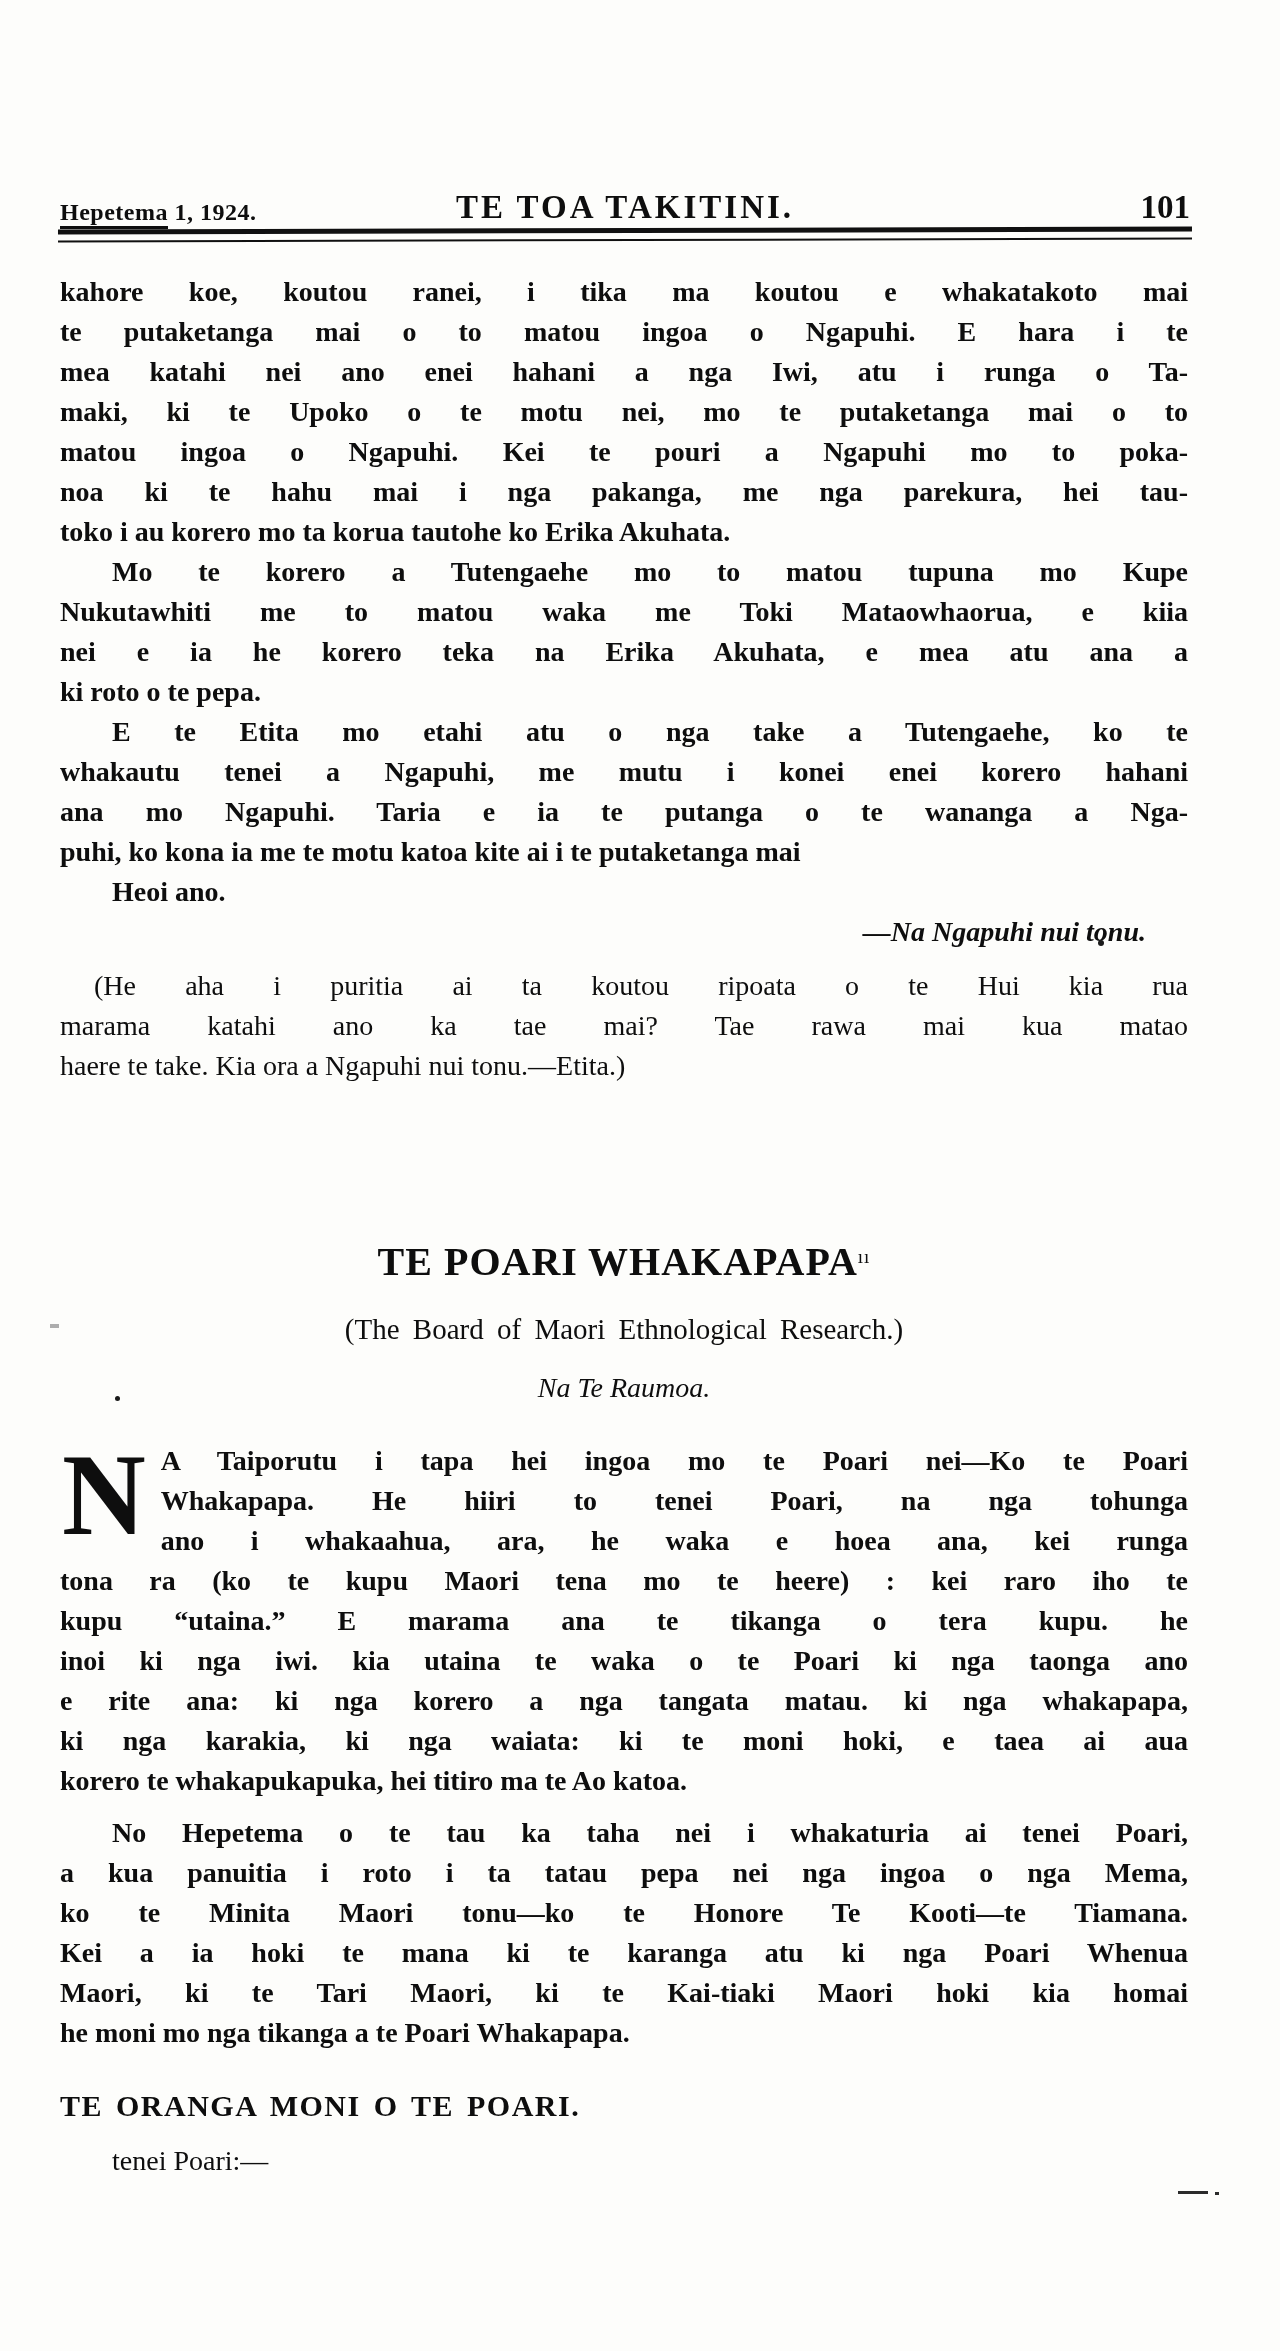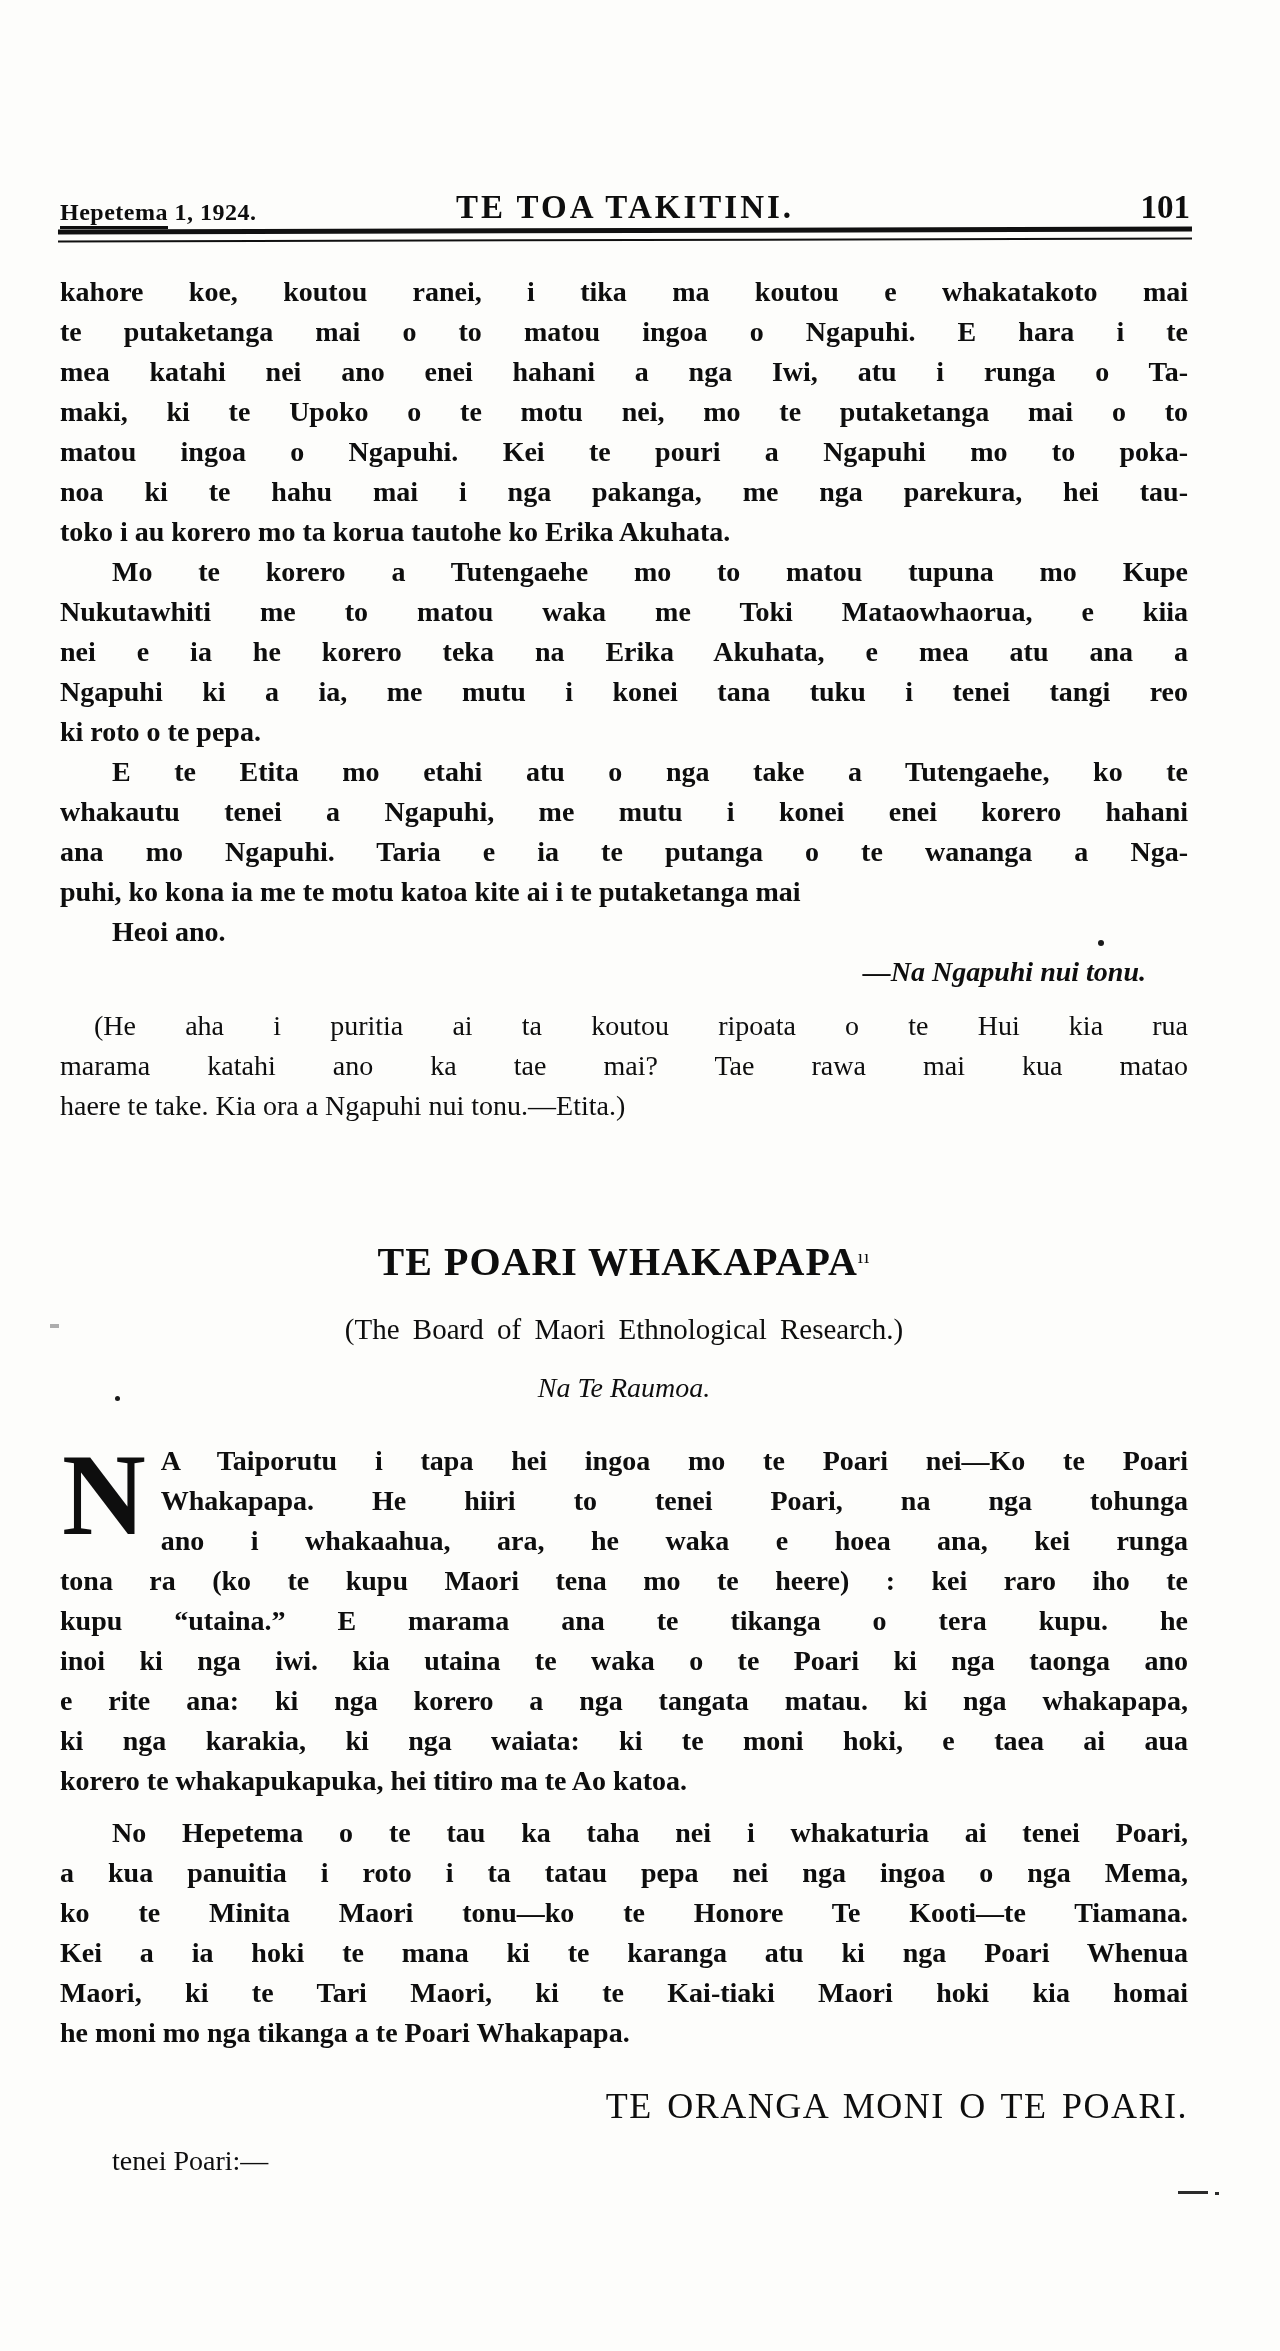--- a/index.html
+++ b/index.html
@@ -68,22 +68,22 @@
     font-family:Liberation Serif, serif;
   }
   .dropcap-para{margin-top:36px;}
   .dropcap{
     float:left;
     font-weight:bold;font-size:116px;line-height:104px;height:112px;
     padding:2px 15px 0 2px;
   }
   .p2{margin-top:12px;}
   .a2-section-heading{
-    text-align:right;font-size:36px;line-height:38px;letter-spacing:1.5px;
-    font-weight:normal;margin-top:34px;word-spacing:4px;
+    text-align:left;font-size:30px;line-height:38px;letter-spacing:1.5px;
+    font-weight:bold;margin-top:34px;word-spacing:4px;
   }
   .p3{margin-top:16px;font-weight:normal;}
 
   
   .ink-dot{position:absolute;background:#1a1a1a;border-radius:50%;}
   .dot-signature{left:1098px;top:940px;width:6px;height:6px;}
   .dot-byline{left:115px;top:1396px;width:5px;height:5px;}
   .smudge-left{position:absolute;left:50px;top:1324px;width:9px;height:4px;background:#adadad;}
   .dash-bottom{position:absolute;left:1178px;top:2191px;width:30px;height:3px;background:#2b2b2b;}
   .dot-bottom{position:absolute;left:1215px;top:2192px;width:4px;height:3px;background:#2b2b2b;}
@@ -110,21 +110,20 @@
         <div class="jl">mea katahi nei ano enei hahani a nga Iwi, atu i runga o Ta-</div>
         <div class="jl">maki, ki te Upoko o te motu nei, mo te putaketanga mai o to</div>
         <div class="jl">matou ingoa o Ngapuhi. Kei te pouri a Ngapuhi mo to poka-</div>
         <div class="jl">noa ki te hahu mai i nga pakanga, me nga parekura, hei tau-</div>
         <div class="jl">toko i au korero mo ta korua tautohe ko Erika Akuhata.</div>
       </div>
     <div class="para indent">
         <div class="jl">Mo te korero a Tutengaehe mo to matou tupuna mo Kupe</div>
         <div class="jl">Nukutawhiti me to matou waka me Toki Mataowhaorua, e kiia</div>
         <div class="jl">nei e ia he korero teka na Erika Akuhata, e mea atu ana a</div>
-        <div class="jl">Ngapuhi ki a ia, me mutu i konei tana tuku i tenei tangi reo</div>
         <div class="jl">ki roto o te pepa.</div>
       </div>
     <div class="para indent">
         <div class="jl">E te Etita mo etahi atu o nga take a Tutengaehe, ko te</div>
         <div class="jl">whakautu tenei a Ngapuhi, me mutu i konei enei korero hahani</div>
         <div class="jl">ana mo Ngapuhi. Taria e ia te putanga o te wananga a Nga-</div>
         <div class="jl">puhi, ko kona ia me te motu katoa kite ai i te putaketanga mai</div>
       </div>
     <div class="closing-line">Heoi ano.</div>
     <div class="signature-line">—Na Ngapuhi nui tonu.</div>

